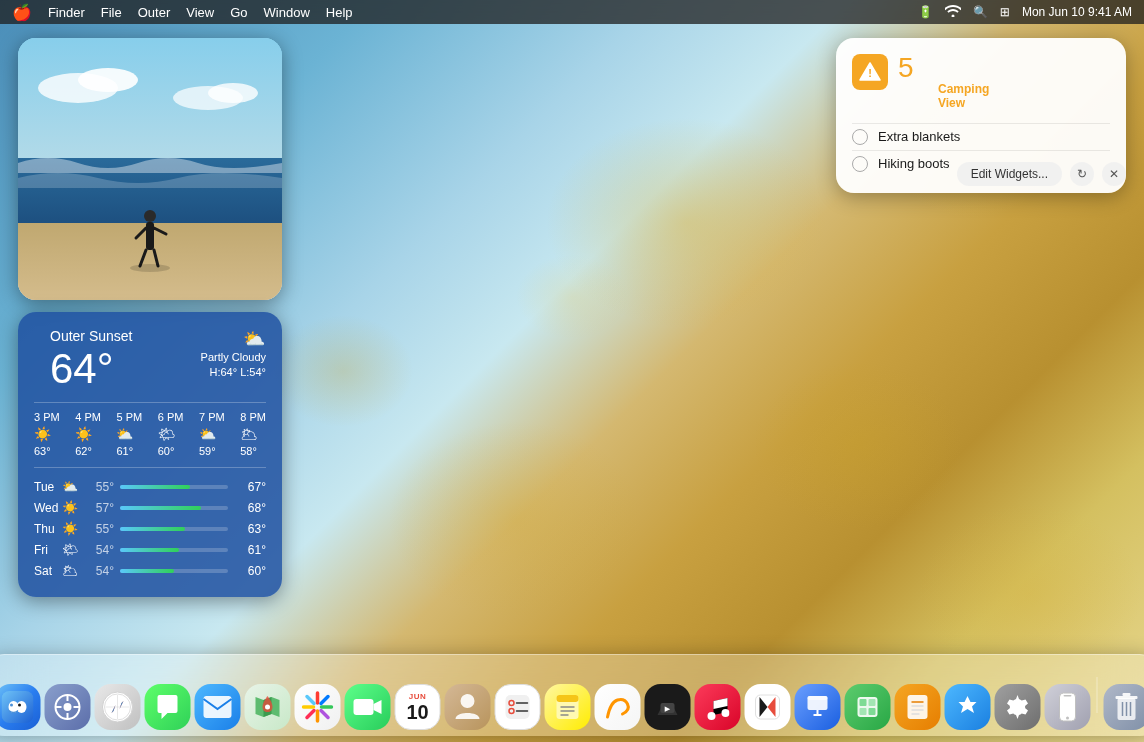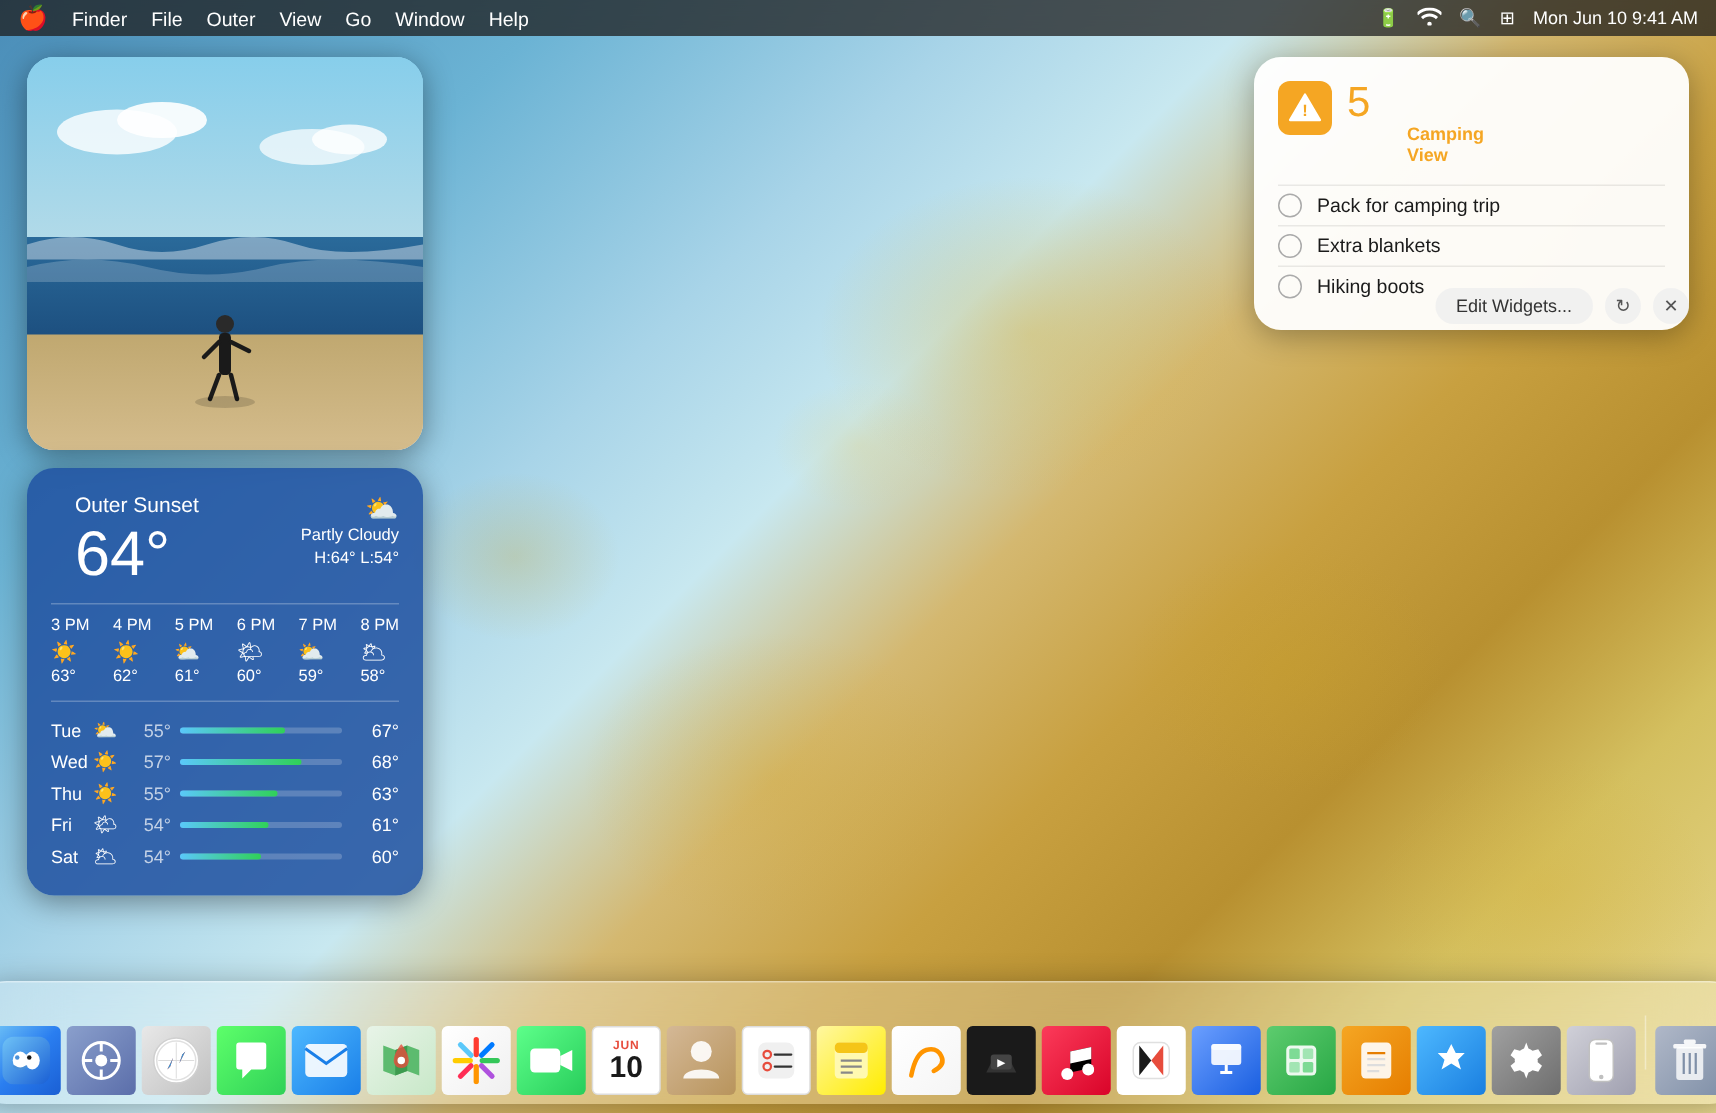--- a/index.html
+++ b/index.html
@@ -307,21 +307,21 @@
       width: 16px;
       height: 16px;
       border-radius: 50%;
       border: 1.5px solid #aaa;
       flex-shrink: 0;
     }
 
     
     #edit-widgets-bar {
       position: absolute;
-      top: 192px;
+      top: 162px;
       right: 18px;
       display: flex;
       align-items: center;
       gap: 8px;
       z-index: 11;
     }
 
     #edit-widgets-btn {
       background: rgba(240, 240, 240, 0.9);
       border: none;
@@ -359,21 +359,21 @@
       backdrop-filter: blur(20px);
       border-radius: 20px;
       padding: 6px 10px;
       box-shadow: 0 2px 20px rgba(0,0,0,0.3), inset 0 1px 0 rgba(255,255,255,0.4);
       z-index: 50;
     }
 
     .dock-item {
       width: 46px;
       height: 46px;
-      border-radius: 4px;
+      border-radius: 16px;
       display: flex;
       align-items: center;
       justify-content: center;
       font-size: 24px;
       cursor: pointer;
       position: relative;
       flex-shrink: 0;
       margin-top: 24px;
     }
 
@@ -587,24 +587,20 @@
     <div id="reminders-count-section">
       <div id="reminders-count">5</div>
       <div id="reminders-category">
         <span>Camping</span><br>
         <span>View</span>
       </div>
     </div>
   </div>
   <div class="reminder-item">
     <div class="reminder-circle"></div>
-    <span>Pack for camping trip</span>
-  </div>
-  <div class="reminder-item">
-    <div class="reminder-circle"></div>
     <span>Extra blankets</span>
   </div>
   <div class="reminder-item">
     <div class="reminder-circle"></div>
     <span>Hiking boots</span>
   </div>
 </div>
 
 <div id="edit-widgets-bar">
   <button id="edit-widgets-btn">Edit Widgets...</button>

